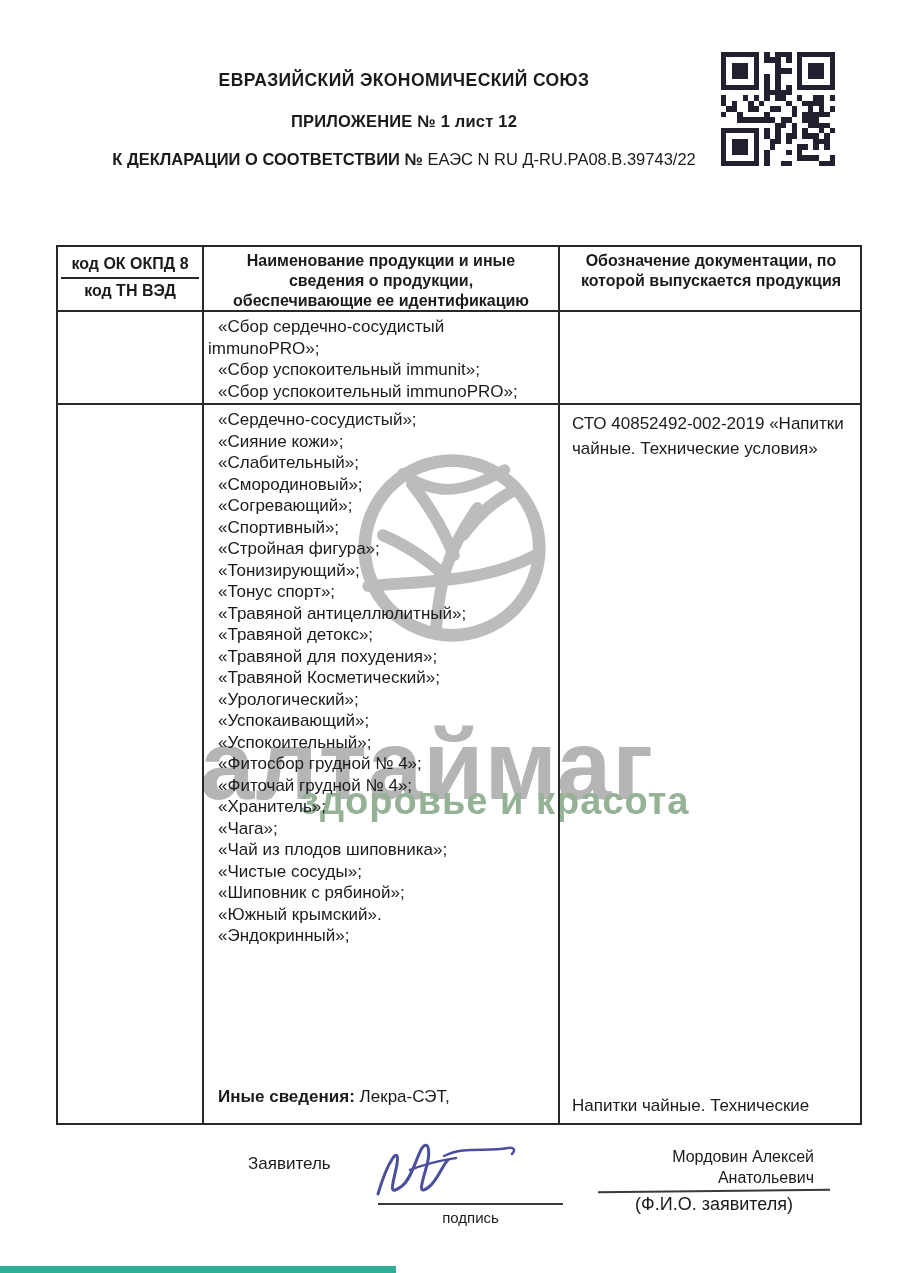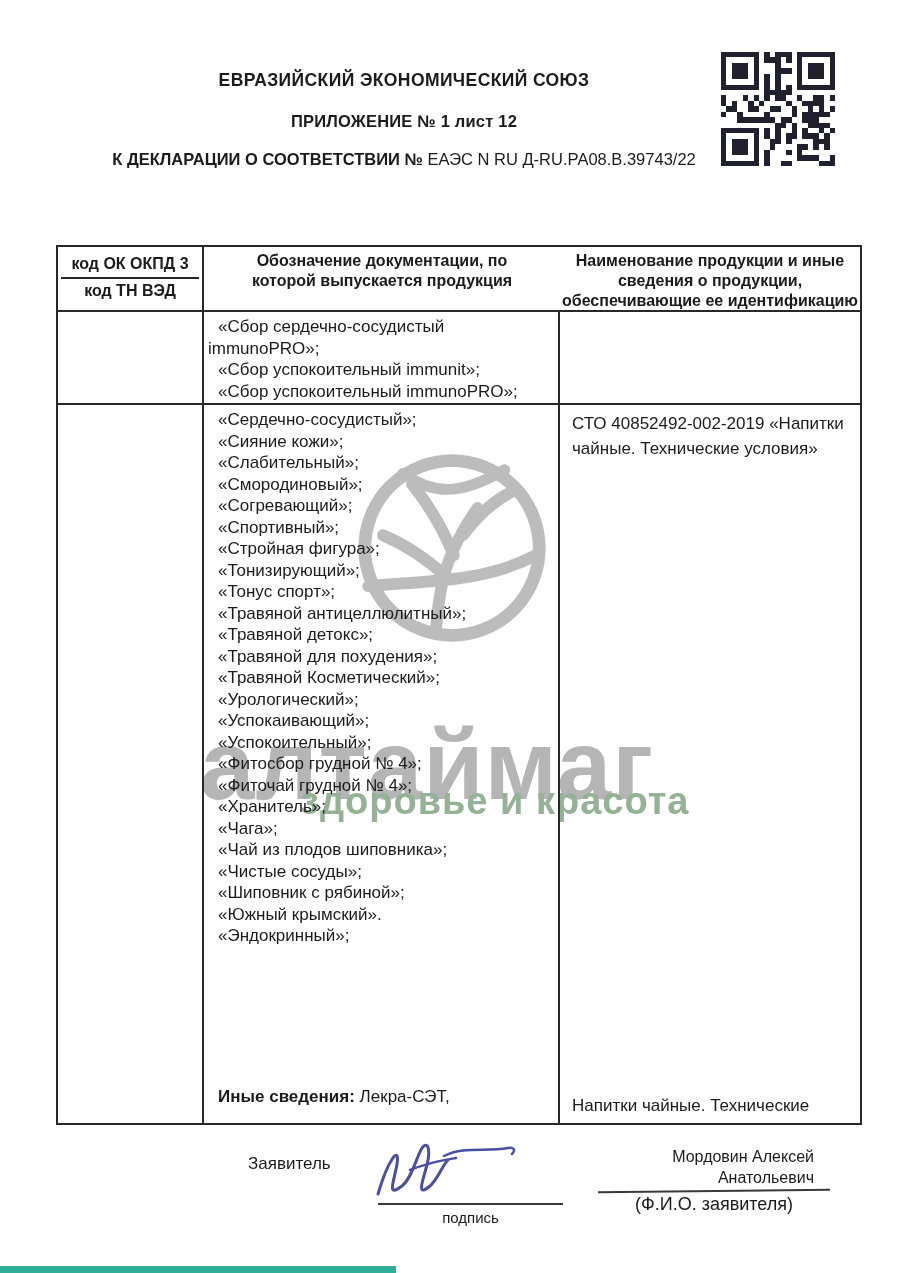--- a/index.html
+++ b/index.html
@@ -210,29 +210,29 @@
     <path d="M 122 96 C 140 72 156 58 176 48" stroke="currentColor" stroke-width="13" stroke-linecap="round"></path>
     <path d="M 18 152 C 80 146 146 148 202 118" stroke="currentColor" stroke-width="13" stroke-linecap="round"></path>
     <path d="M 56 28 C 90 52 120 52 168 24" stroke="currentColor" stroke-width="12" stroke-linecap="round"></path>
   </svg>
   <div class="wm-brand" style="color: rgb(181, 181, 181);">алтаймаг</div>
   <div class="wm-tagline" style="color: rgb(149, 178, 151);">здоровье и красота</div>
 
   <div class="tbl">
 
     <div class="cell b-r b-b th th-c1">
-      <div>код ОК ОКПД 3</div>
+      <div>код ОК ОКПД 8</div>
       <hr class="th-divider">
       <div>код ТН ВЭД</div>
     </div>
-    <div class="cell b-b th th-wrap">Обозначение документации, по
-которой выпускается продукция</div>
     <div class="cell b-r b-b th th-wrap">Наименование продукции и иные
 сведения о продукции,
 обеспечивающие ее идентификацию</div>
+    <div class="cell b-b th th-wrap">Обозначение документации, по
+которой выпускается продукция</div>
 
     <div class="cell b-r b-b"></div>
     <div class="cell b-r b-b plist">
         <div class="p-item">«Сбор сердечно-сосудистый
 immunoPRO»;</div>
         <div class="p-item">«Сбор успокоительный immunit»;</div>
         <div class="p-item">«Сбор успокоительный immunoPRO»;</div>
       </div>
     <div class="cell b-b"></div>
 

